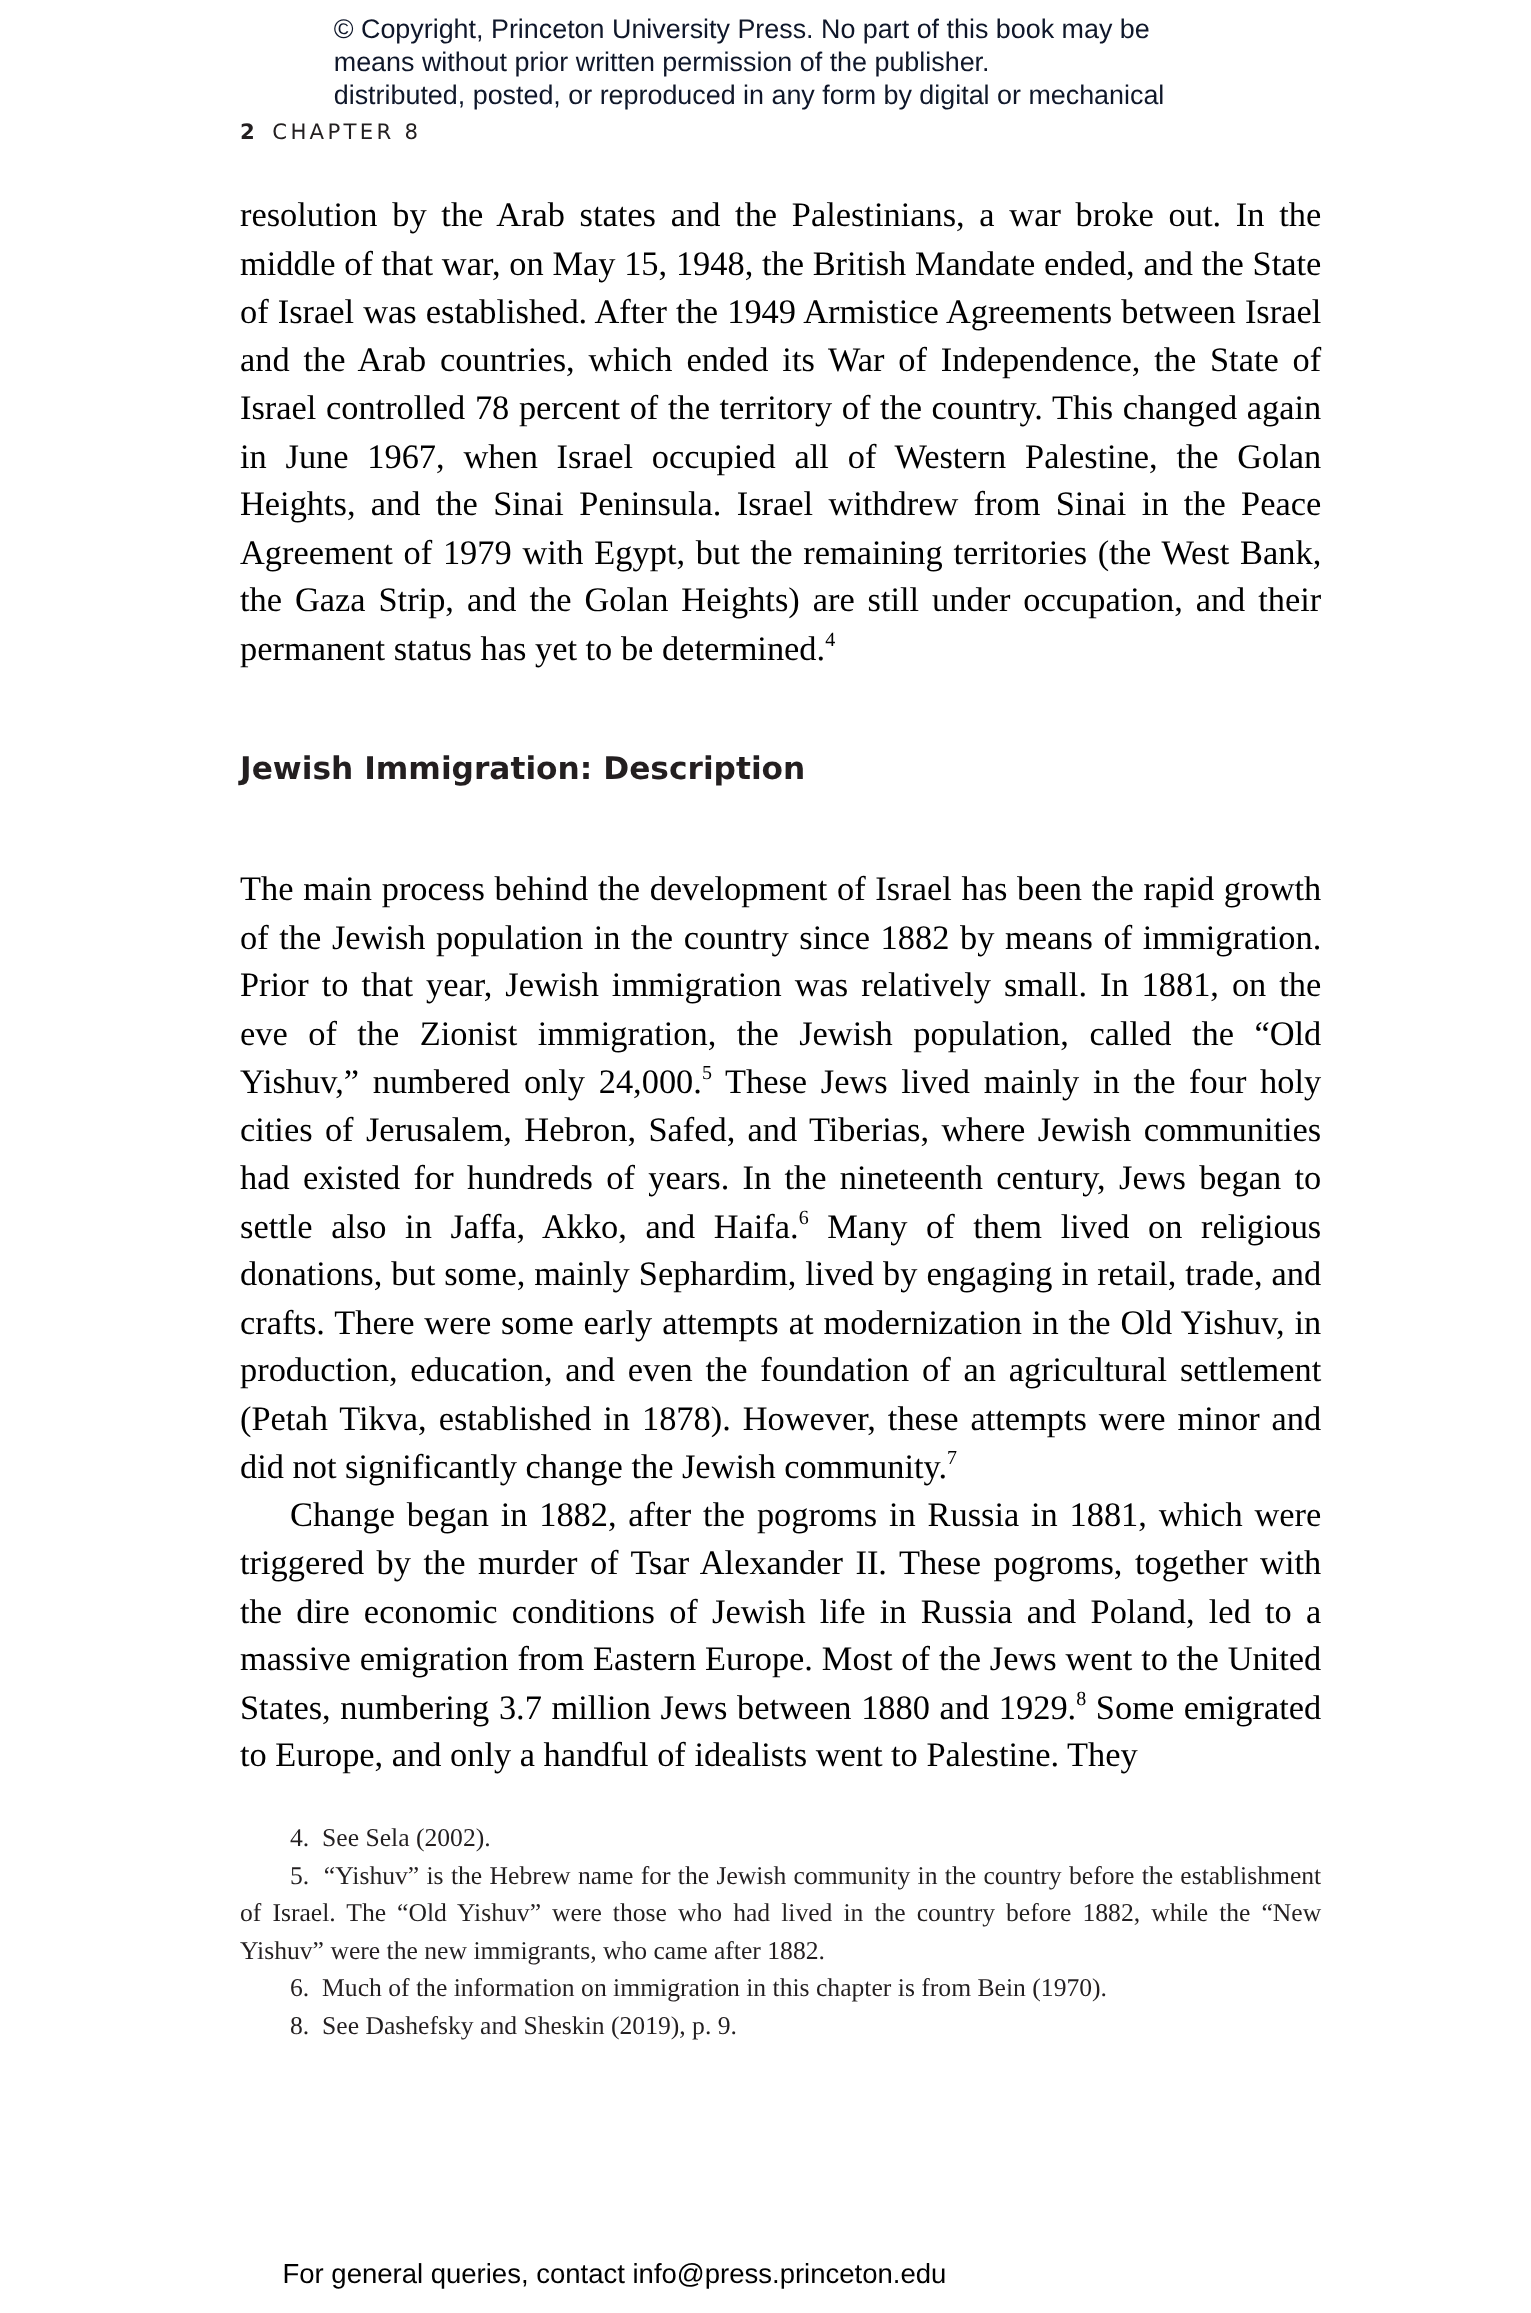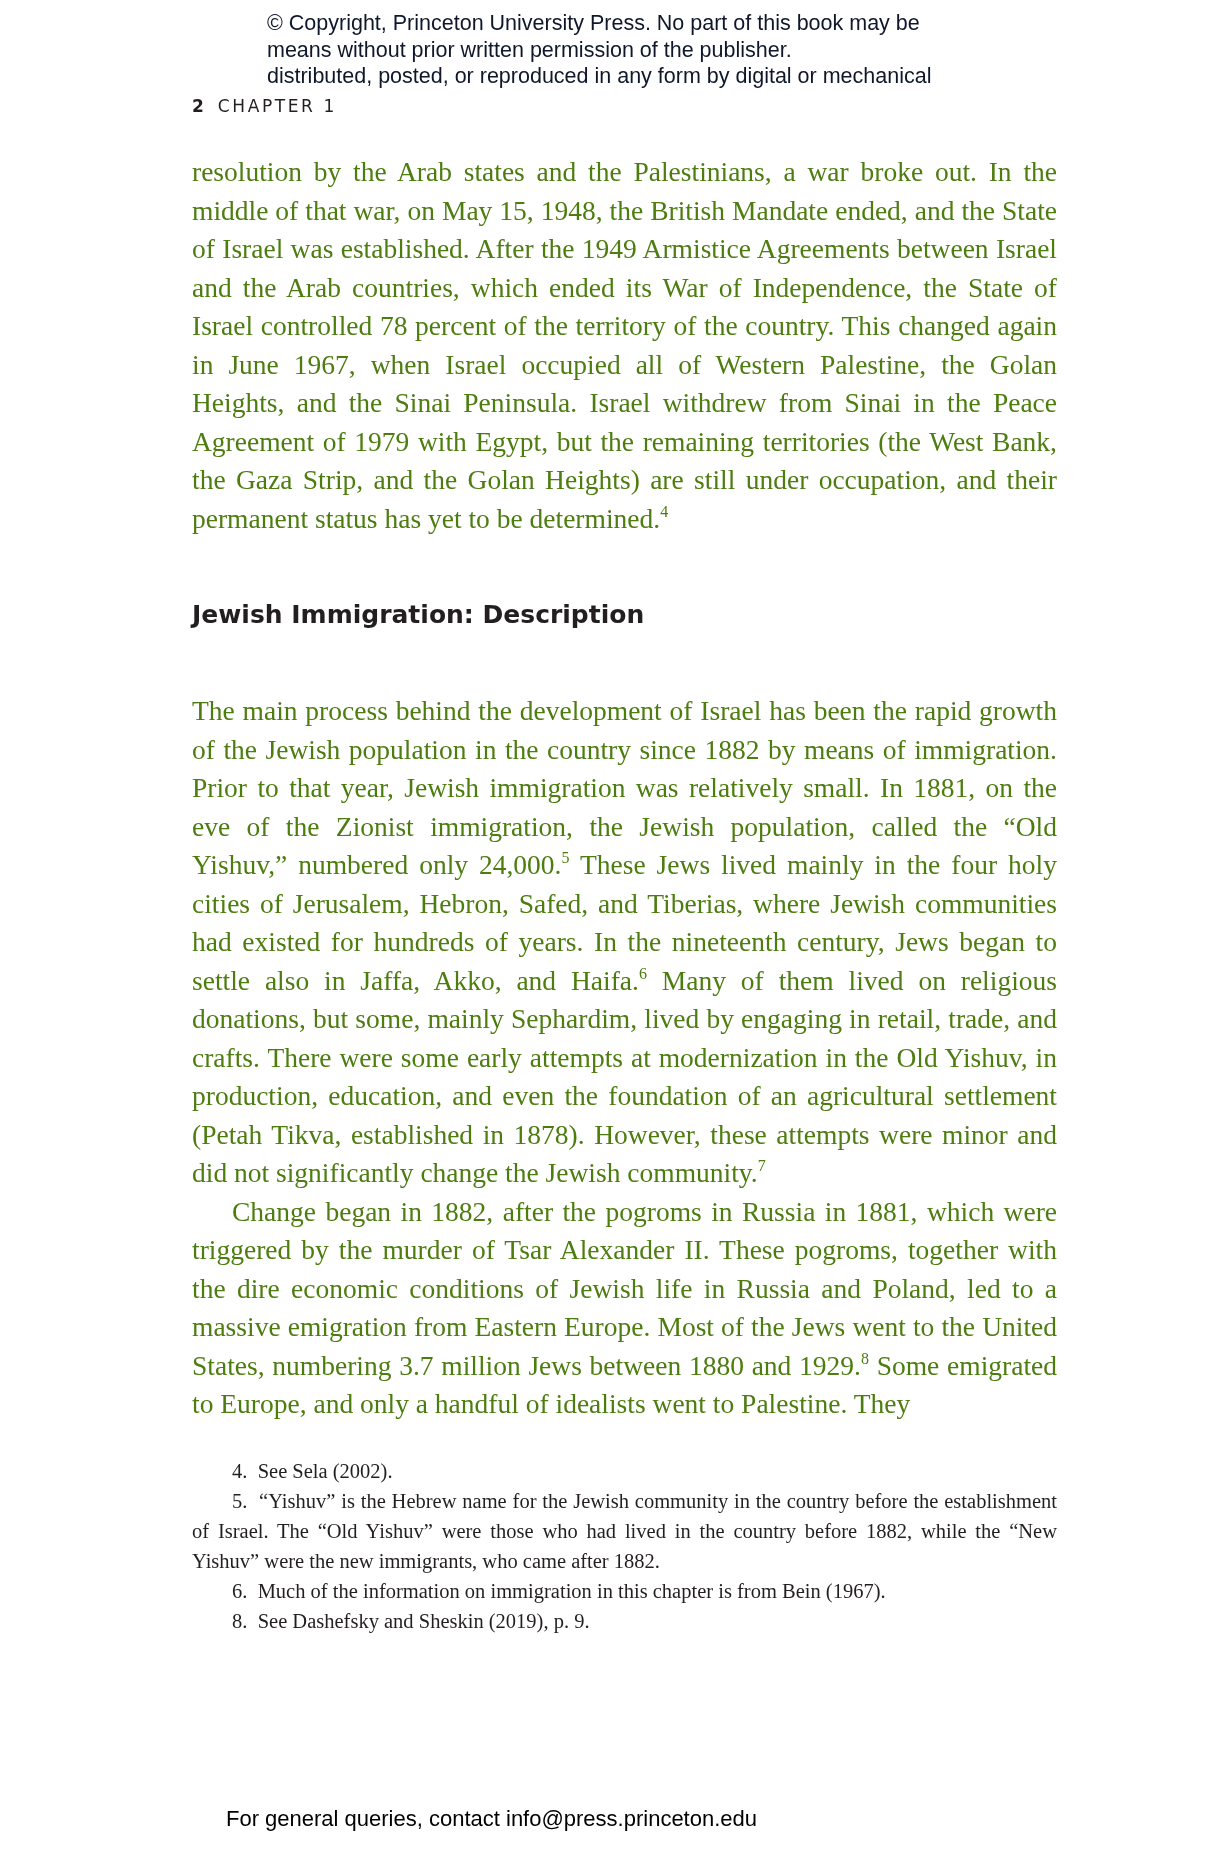--- a/index.html
+++ b/index.html
@@ -10,21 +10,21 @@
     color: #0f172a;
   }
   .running-head {
     position: absolute; left: 192px; top: 96px;
     font-family: "DejaVu Sans", sans-serif; font-size: 17px; letter-spacing: 2.6px; color: #231f20;
   }
   .running-head .page-num { font-weight: bold; margin-right: 14px; letter-spacing: 0; }
   .column {
     position: absolute; left: 192px; width: 865px;
     font-family: "Liberation Serif", serif; font-size: 27.5px; line-height: 38.5px;
-    text-align: justify; color: #4d7c0f;
+    text-align: justify; color: #000000;
   }
   .column p { margin: 0; }
   .para1 { top: 153px; }
   .heading {
     position: absolute; left: 192px; top: 600px;
     font-family: "DejaVu Sans", sans-serif; font-weight: bold; font-size: 25px; color: #231f20;
   }
   .para2 { top: 692px; }
   .column p.indent { text-indent: 40px; }
   sup { font-size: 16px; line-height: 0; vertical-align: 11px; }
@@ -42,36 +42,36 @@
 </head>
 <body>
 
 <div class="copyright">
   <div>© Copyright, Princeton University Press. No part of this book may be</div>
   <div>means without prior written permission of the publisher.</div>
   <div>distributed, posted, or reproduced in any form by digital or mechanical</div>
 </div>
 
 <div class="running-head">
-  <span class="page-num">2</span><span>CHAPTER 1</span>
+  <span class="page-num">2</span><span>CHAPTER 8</span>
 </div>
 
 <div class="column para1">
   <p><span>resolution by the Arab states and the Palestinians, a war broke out. In the middle of that war, on May 15, 1948, the British Mandate ended, and the State of Israel was established. After the 1949 Armistice Agreements between Israel and the Arab countries, which ended its War of Independence, the State of Israel controlled 78 percent of the territory of the country. This changed again in June 1967, when Israel occupied all of Western Palestine, the Golan Heights, and the Sinai Peninsula. Israel withdrew from Sinai in the Peace Agreement of 1979 with Egypt, but the remaining territories (the West Bank, the Gaza Strip, and the Golan Heights) are still under occupation, and their permanent status has yet to be determined.</span><sup>4</sup></p>
 </div>
 
 <div class="heading">Jewish Immigration: Description</div>
 
 <div class="column para2">
   <p><span>The main process behind the development of Israel has been the rapid growth of the Jewish population in the country since 1882 by means of immigration. Prior to that year, Jewish immigration was relatively small. In 1881, on the eve of the Zionist immigration, the Jewish population, called the “Old Yishuv,” numbered only 24,000.</span><sup>5</sup><span> These Jews lived mainly in the four holy cities of Jerusalem, Hebron, Safed, and Tiberias, where Jewish communities had existed for hundreds of years. In the nineteenth century, Jews began to settle also in Jaffa, Akko, and Haifa.</span><sup>6</sup><span> Many of them lived on religious donations, but some, mainly Sephardim, lived by engaging in retail, trade, and crafts. There were some early attempts at modernization in the Old Yishuv, in production, education, and even the foundation of an agricultural settlement (Petah Tikva, established in 1878). However, these attempts were minor and did not significantly change the Jewish community.</span><sup>7</sup></p>
   <p class="indent"><span>Change began in 1882, after the pogroms in Russia in 1881, which were triggered by the murder of Tsar Alexander II. These pogroms, together with the dire economic conditions of Jewish life in Russia and Poland, led to a massive emigration from Eastern Europe. Most of the Jews went to the United States, numbering 3.7 million Jews between 1880 and 1929.</span><sup>8</sup><span> Some emigrated to Europe, and only a handful of idealists went to Palestine. They</span></p>
 </div>
 
 <div class="footnotes">
   <p><span>4.</span>&nbsp; <span>See Sela (2002).</span></p>
   <p><span>5.</span>&nbsp; <span>“Yishuv” is the Hebrew name for the Jewish community in the country before the establishment of Israel. The “Old Yishuv” were those who had lived in the country before 1882, while the “New Yishuv” were the new immigrants, who came after 1882.</span></p>
-  <p><span>6.</span>&nbsp; <span>Much of the information on immigration in this chapter is from Bein (1967).</span></p>
+  <p><span>6.</span>&nbsp; <span>Much of the information on immigration in this chapter is from Bein (1970).</span></p>
   <p><span>8.</span>&nbsp; <span>See Dashefsky and Sheskin (2019), p. 9.</span></p>
 </div>
 
 <div class="footer">
   <span>For general queries, contact info@press.princeton.edu</span>
 </div>
 
 </body></html>

